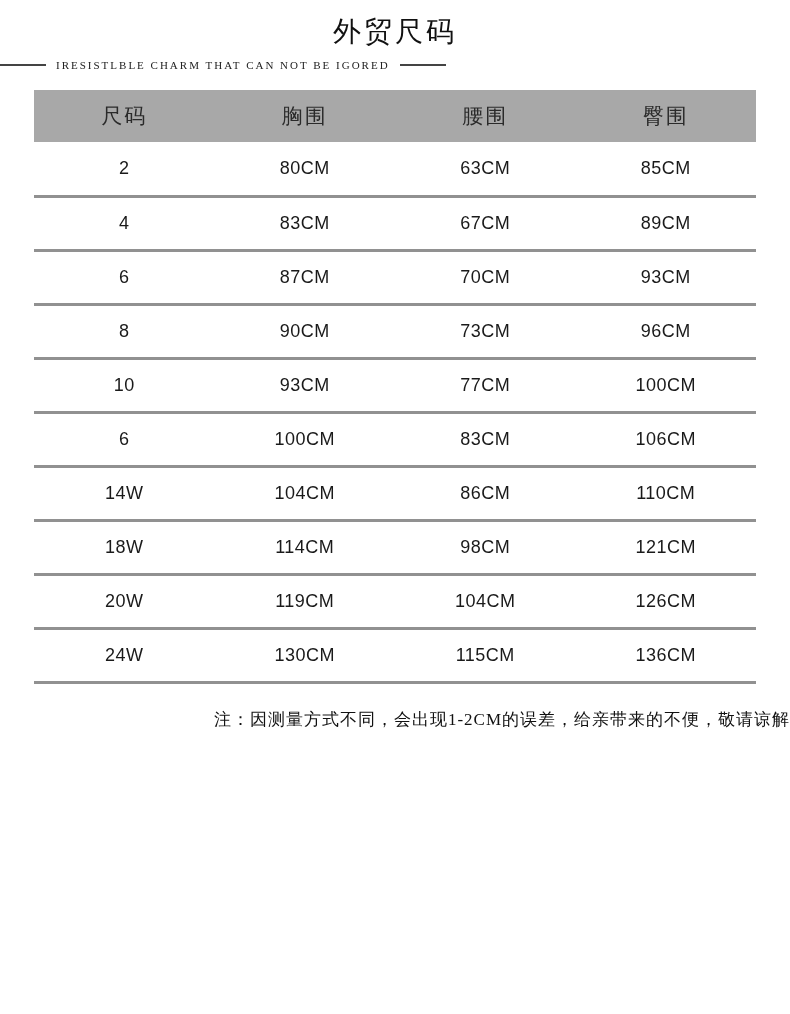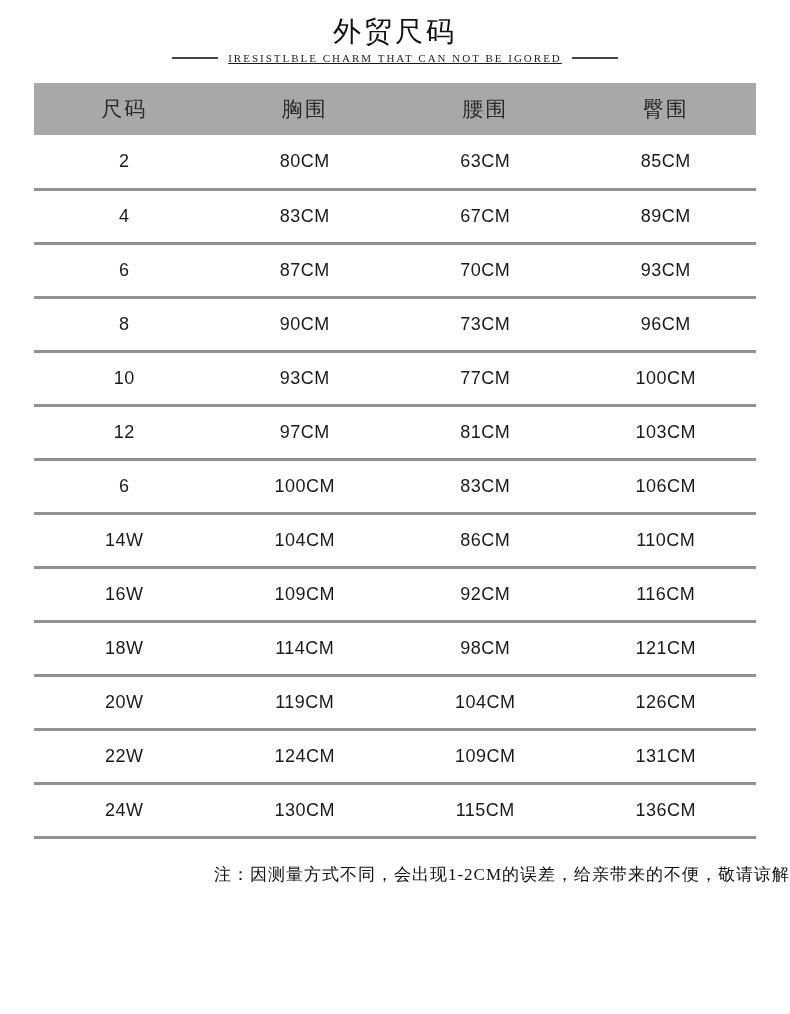--- a/index.html
+++ b/index.html
@@ -18,26 +18,24 @@
   }
   .header-block { text-align: center; }
   .page-title {
     font-size: 28px;
     font-weight: 500;
     letter-spacing: 3px;
     color: #111111;
     line-height: 36px;
   }
   .subtitle-row {
-    margin-top: 2px;
+    margin-top: 9px;
     display: flex;
     align-items: center;
-    justify-content: center;
     gap: 10px;
-    text-decoration: underline;
   }
   .subtitle-line {
     width: 46px;
     height: 2px;
     background: var(--line-color, #444444);
   }
   .subtitle-text {
     font-family: "Liberation Serif", serif;
     font-size: 11px;
     letter-spacing: 2px;
@@ -125,60 +123,42 @@
           <td>73CM</td>
           <td>96CM</td>
         </tr>
         <tr>
           <td>10</td>
           <td>93CM</td>
           <td>77CM</td>
           <td>100CM</td>
         </tr>
         <tr>
-          <td>12</td>
-          <td>97CM</td>
-          <td>81CM</td>
-          <td>103CM</td>
-        </tr>
-        <tr>
           <td>6</td>
           <td>100CM</td>
           <td>83CM</td>
           <td>106CM</td>
         </tr>
         <tr>
           <td>14W</td>
           <td>104CM</td>
           <td>86CM</td>
           <td>110CM</td>
         </tr>
         <tr>
-          <td>16W</td>
-          <td>109CM</td>
-          <td>92CM</td>
-          <td>116CM</td>
-        </tr>
-        <tr>
           <td>18W</td>
           <td>114CM</td>
           <td>98CM</td>
           <td>121CM</td>
         </tr>
         <tr>
           <td>20W</td>
           <td>119CM</td>
           <td>104CM</td>
           <td>126CM</td>
-        </tr>
-        <tr>
-          <td>22W</td>
-          <td>124CM</td>
-          <td>109CM</td>
-          <td>131CM</td>
         </tr>
         <tr>
           <td>24W</td>
           <td>130CM</td>
           <td>115CM</td>
           <td>136CM</td>
         </tr>
       </tbody>
   </table>
 

